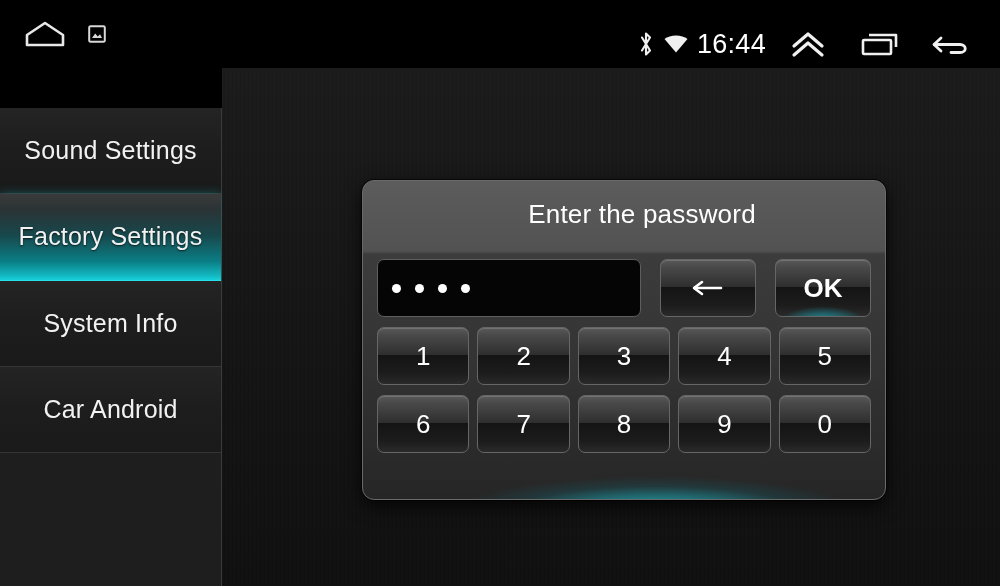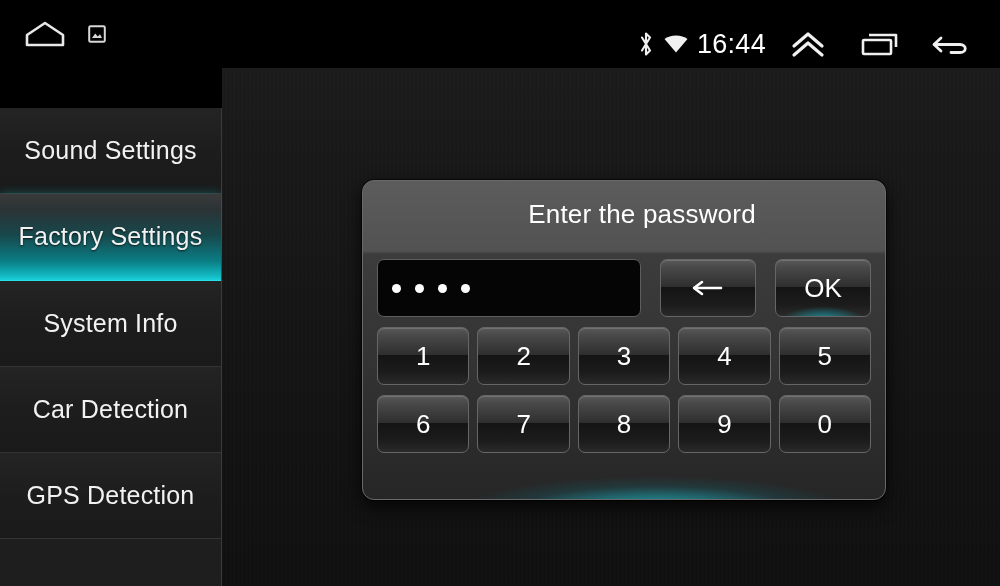--- a/index.html
+++ b/index.html
@@ -159,20 +159,21 @@
     left: 0; top: 68px;
     width: 100%;
     padding: 10px 14px 0 14px;
   }
 
   
   .input-row {
     display: flex;
     gap: 19px;
     margin-bottom: 10px;
+    font-weight: bold;
   }
   #password-field {
     flex: 1;
     height: 58px;
     background: #050505;
     border: 1px solid #5e5e5e;
     border-radius: 7px;
     display: flex;
     align-items: center;
     padding-left: 14px;
@@ -297,27 +298,24 @@
 
     <div class="side-item active">
       <span>Factory Settings</span>
     </div>
 
     <div class="side-item">
       <span>System Info</span>
     </div>
 
     <div class="side-item">
-      <span>Car Detection</span>
-    </div>
-
-
-    <div class="side-item">
-      <span>GPS Detection</span>
-    </div>
+      <span>Car Android</span>
+    </div>
+
+
 
   </div>
 
   <div id="main">
 
     <div id="password-dialog">
 
       <div id="dialog-title">Enter the password</div>
 
       <div id="dialog-body">

